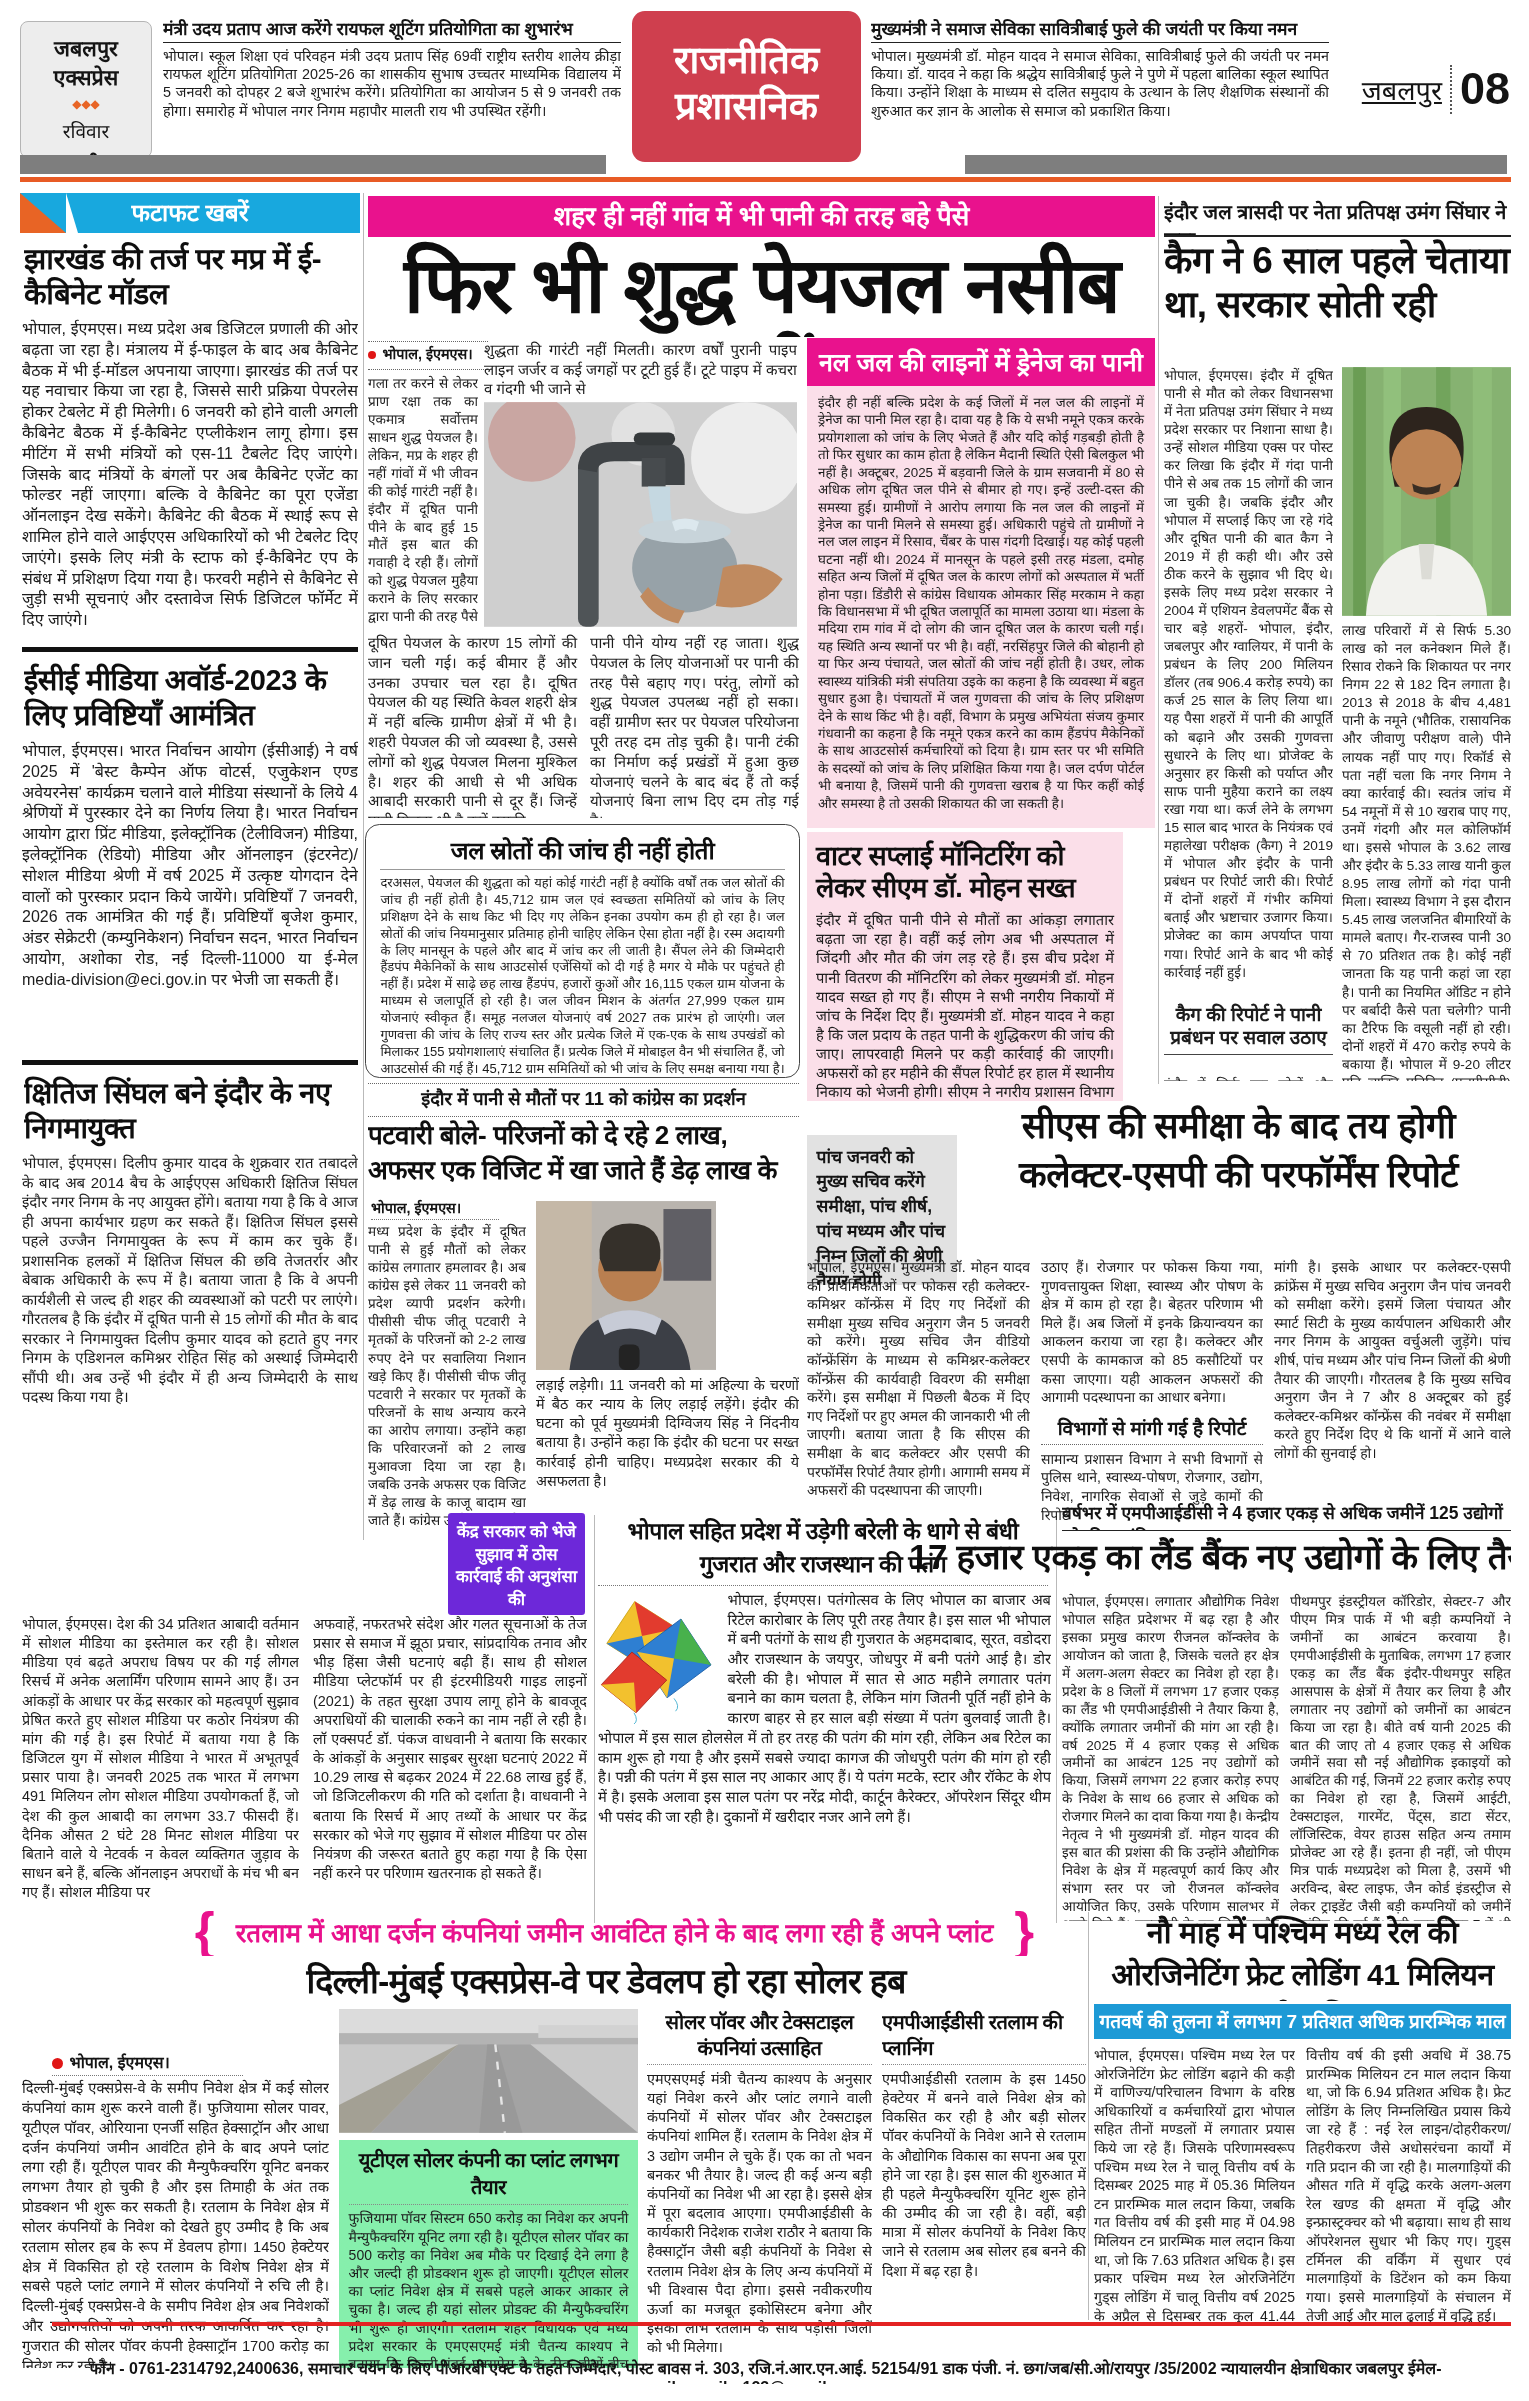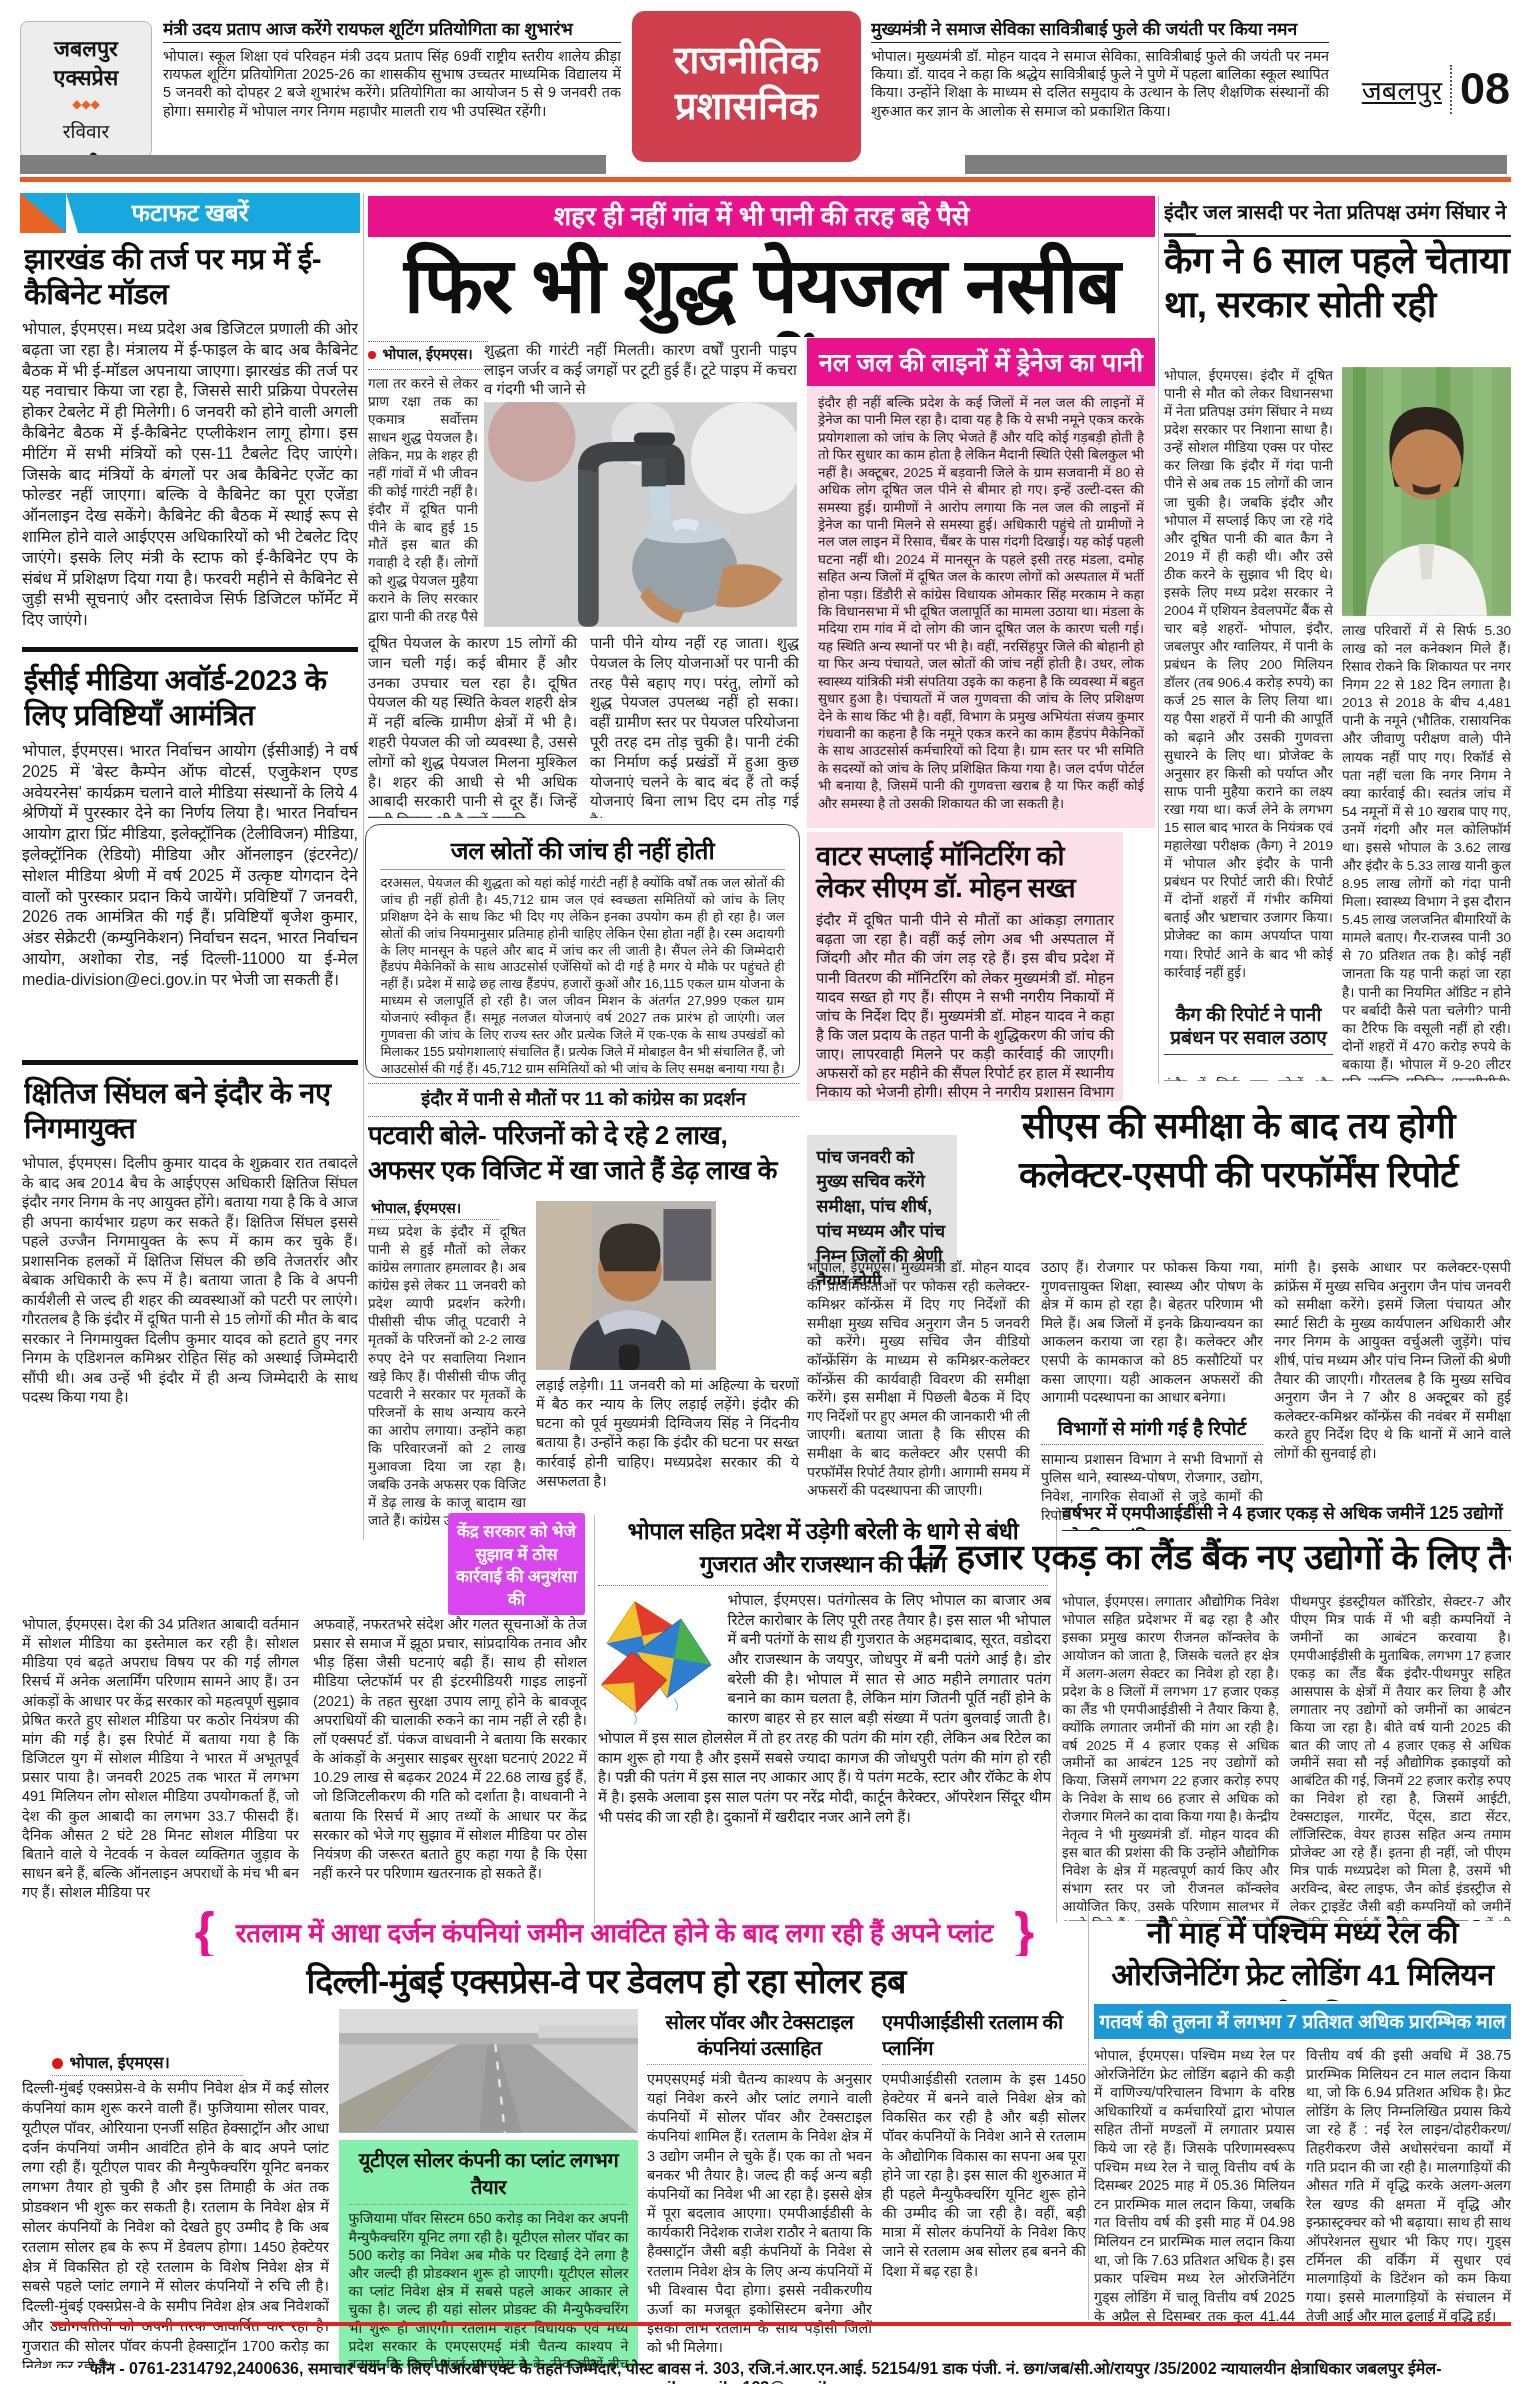--- a/index.html
+++ b/index.html
@@ -184,21 +184,21 @@
   <div class="abs c hl clip" style="left:966px;top:1102px;width:545px;height:148px;font-size:36px;line-height:1.35;">सीएस की समीक्षा के बाद तय होगी कलेक्टर-एसपी की परफॉर्मेंस रिपोर्ट</div>
 
   <div class="abs j body-txt clip" style="left:807px;top:1258px;width:223px;height:285px;font-size:14px;line-height:1.33;">भोपाल, ईएमएस। मुख्यमंत्री डॉ. मोहन यादव की प्राथमिकताओं पर फोकस रही कलेक्टर-कमिश्नर कॉन्फ्रेंस में दिए गए निर्देशों की समीक्षा मुख्य सचिव अनुराग जैन 5 जनवरी को करेंगे। मुख्य सचिव जैन वीडियो कॉन्फ्रेंसिंग के माध्यम से कमिश्नर-कलेक्टर कॉन्फ्रेंस की कार्यवाही विवरण की समीक्षा करेंगे। इस समीक्षा में पिछली बैठक में दिए गए निर्देशों पर हुए अमल की जानकारी भी ली जाएगी। बताया जाता है कि सीएस की समीक्षा के बाद कलेक्टर और एसपी की परफॉर्मेंस रिपोर्ट तैयार होगी। आगामी समय में अफसरों की पदस्थापना की जाएगी।</div>
   <div class="abs clip" style="left:1041px;top:1258px;width:222px;height:285px;">
     <div class="j body-txt" style="font-size:14px;line-height:1.33;">उठाए हैं। रोजगार पर फोकस किया गया, गुणवत्तायुक्त शिक्षा, स्वास्थ्य और पोषण के क्षेत्र में काम हो रहा है। बेहतर परिणाम भी मिले हैं। अब जिलों में इनके क्रियान्वयन का आकलन कराया जा रहा है। कलेक्टर और एसपी के कामकाज को 85 कसौटियों पर कसा जाएगा। यही आकलन अफसरों की आगामी पदस्थापना का आधार बनेगा।</div>
     <div class="c b" style="font-size:19px;margin:8px 0 4.8px;border-bottom:1.6px dotted #666;padding-bottom:3.2px;">विभागों से मांगी गई है रिपोर्ट</div>
     <div class="j body-txt" style="font-size:14px;line-height:1.33;">सामान्य प्रशासन विभाग ने सभी विभागों से पुलिस थाने, स्वास्थ्य-पोषण, रोजगार, उद्योग, निवेश, नागरिक सेवाओं से जुड़े कामों की रिपोर्ट</div>
   </div>
   <div class="abs j body-txt clip" style="left:1274px;top:1258px;width:237px;height:285px;font-size:14px;line-height:1.33;">मांगी है। इसके आधार पर कलेक्टर-एसपी क्रांफ्रेंस में मुख्य सचिव अनुराग जैन पांच जनवरी को समीक्षा करेंगे। इसमें जिला पंचायत और स्मार्ट सिटी के मुख्य कार्यपालन अधिकारी और नगर निगम के आयुक्त वर्चुअली जुड़ेंगे। पांच शीर्ष, पांच मध्यम और पांच निम्न जिलों की श्रेणी तैयार की जाएगी। गौरतलब है कि मुख्य सचिव अनुराग जैन ने 7 और 8 अक्टूबर को हुई कलेक्टर-कमिश्नर कॉन्फ्रेंस की नवंबर में समीक्षा करते हुए निर्देश दिए थे कि थानों में आने वाले लोगों की सुनवाई हो।</div>
 
-  <div class="abs c b clip boxed" style="left:448px;top:1513px;width:137px;height:102px;background:#d946ef;color:#fff;font-size:16.7px;line-height:1.35;padding:8px 6.4px;border-radius:3.2px;">केंद्र सरकार को भेजे सुझाव में ठोस कार्रवाई की अनुशंसा की</div>
+  <div class="abs c b clip boxed" style="left:448px;top:1513px;width:137px;height:102px;background:#6d28d9;color:#fff;font-size:16.7px;line-height:1.35;padding:8px 6.4px;border-radius:3.2px;">केंद्र सरकार को भेजे सुझाव में ठोस कार्रवाई की अनुशंसा की</div>
   <div class="abs j body-txt clip" style="left:22px;top:1615px;width:277px;height:303px;font-size:14.4px;line-height:1.33;">भोपाल, ईएमएस। देश की 34 प्रतिशत आबादी वर्तमान में सोशल मीडिया का इस्तेमाल कर रही है। सोशल मीडिया एवं बढ़ते अपराध विषय पर की गई लीगल रिसर्च में अनेक अलार्मिंग परिणाम सामने आए हैं। उन आंकड़ों के आधार पर केंद्र सरकार को महत्वपूर्ण सुझाव प्रेषित करते हुए सोशल मीडिया पर कठोर नियंत्रण की मांग की गई है। इस रिपोर्ट में बताया गया है कि डिजिटल युग में सोशल मीडिया ने भारत में अभूतपूर्व प्रसार पाया है। जनवरी 2025 तक भारत में लगभग 491 मिलियन लोग सोशल मीडिया उपयोगकर्ता हैं, जो देश की कुल आबादी का लगभग 33.7 फीसदी हैं। दैनिक औसत 2 घंटे 28 मिनट सोशल मीडिया पर बिताने वाले ये नेटवर्क न केवल व्यक्तिगत जुड़ाव के साधन बने हैं, बल्कि ऑनलाइन अपराधों के मंच भी बन गए हैं। सोशल मीडिया पर</div>
   <div class="abs j body-txt clip" style="left:313px;top:1615px;width:274px;height:303px;font-size:14.4px;line-height:1.33;">अफवाहें, नफरतभरे संदेश और गलत सूचनाओं के तेज प्रसार से समाज में झूठा प्रचार, सांप्रदायिक तनाव और भीड़ हिंसा जैसी घटनाएं बढ़ी हैं। साथ ही सोशल मीडिया प्लेटफॉर्म पर ही इंटरमीडियरी गाइड लाइनों (2021) के तहत सुरक्षा उपाय लागू होने के बावजूद अपराधियों की चालाकी रुकने का नाम नहीं ले रही है। लॉ एक्सपर्ट डॉ. पंकज वाधवानी ने बताया कि सरकार के आंकड़ों के अनुसार साइबर सुरक्षा घटनाएं 2022 में 10.29 लाख से बढ़कर 2024 में 22.68 लाख हुई हैं, जो डिजिटलीकरण की गति को दर्शाता है। वाधवानी ने बताया कि रिसर्च में आए तथ्यों के आधार पर केंद्र सरकार को भेजे गए सुझाव में सोशल मीडिया पर ठोस नियंत्रण की जरूरत बताते हुए कहा गया है कि ऐसा नहीं करने पर परिणाम खतरनाक हो सकते हैं।</div>
 
   <div class="abs c hl clip" style="left:598px;top:1515px;width:450px;height:70px;font-size:23px;line-height:1.45;border-bottom:1.6px dotted #777;">भोपाल सहित प्रदेश में उड़ेगी बरेली के धागे से बंधी गुजरात और राजस्थान की पतंग</div>
   <div class="abs j body-txt clip" style="left:598px;top:1591px;width:453px;height:330px;font-size:14.7px;line-height:1.34;">
     <span class="abs" style="position:relative;float:left;width:120px;height:128px;margin:4.8px 9.6px 3.2px 0;">
       <svg width="120" height="128" viewBox="0 0 150 160" xmlns="http://www.w3.org/2000/svg">
         <g transform="rotate(-12 55 50)">
           <polygon points="55,6 100,50 55,94 10,50" fill="#f2c12e" stroke="#caa20f"></polygon>
           <polygon points="55,6 100,50 55,50" fill="#e23b2e"></polygon>

